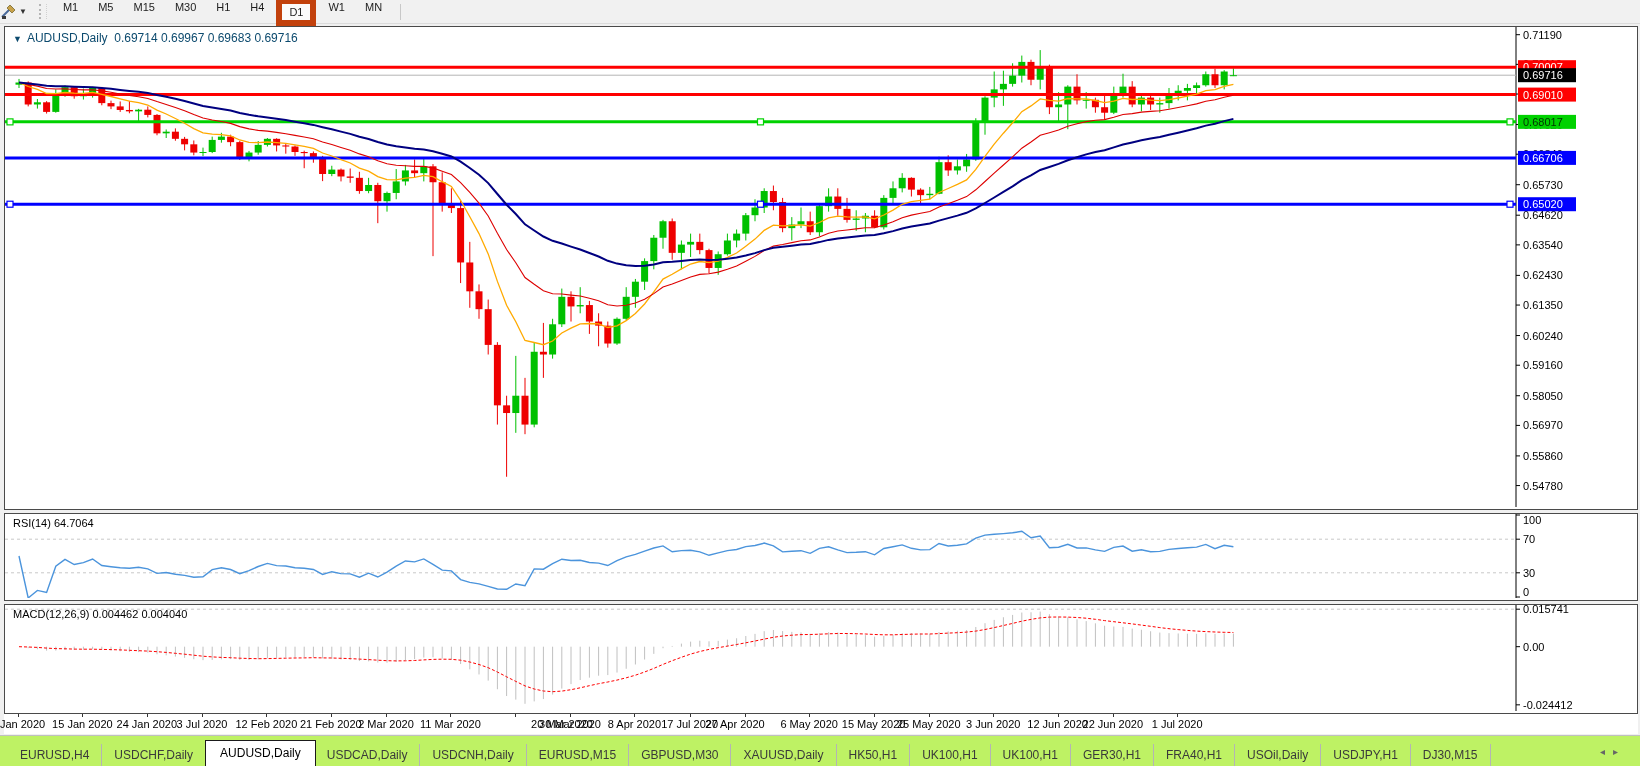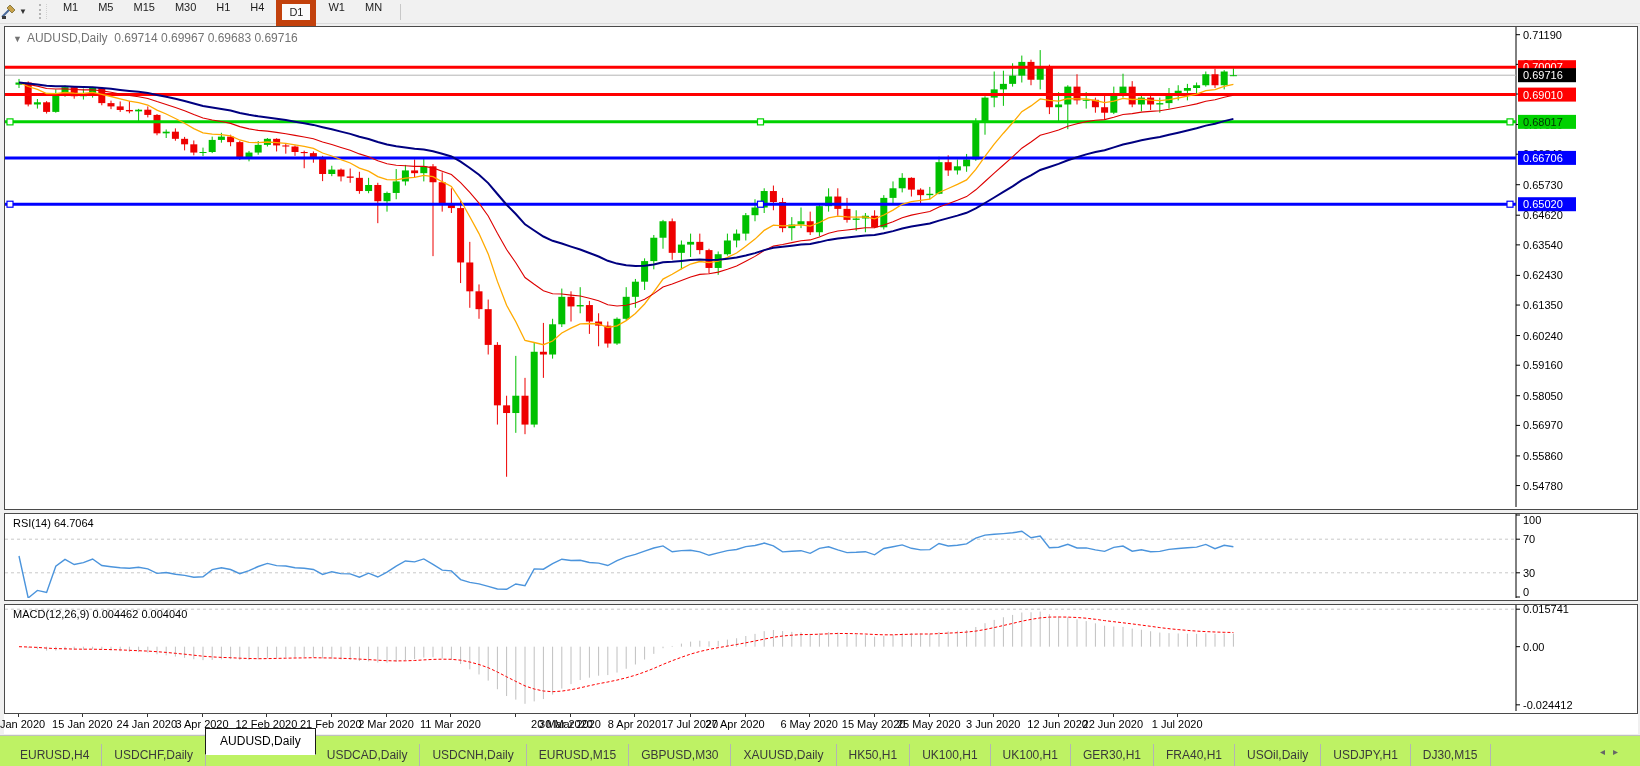--- a/index.html
+++ b/index.html
@@ -7,34 +7,34 @@
   
   .toolbar{position:absolute;left:0;top:0;width:1640px;height:23px;background:#f1f1f1;border-bottom:1px solid #dcdcdc;display:flex;align-items:center;}
   .tb-icon{width:16px;height:16px;margin-left:1px;display:inline-block;}
   .tb-caret{font-size:8px;color:#333;margin:0 6px 0 2px;}
   .tb-grip{width:5px;height:15px;margin:0 6px;border-left:2px dotted #b5b5b5;border-right:1px dotted #d0d0d0;}
   .tf-btn{font-size:11px;color:#1d1d1d;padding:2px 7px;margin:16px 2px;border:1px solid transparent;cursor:default;}
   .tf-btn.active{background:#fbfbfb;border:6px solid #c2410c;box-shadow:inset 0 0 1px #fff;}
   .tb-sep{width:1px;height:16px;background:#c8c8c8;margin-left:8px;}
   
   .panel{position:absolute;left:4px;right:2px;background:#fff;border:1px solid #4a4a4a;}
-  .chart-title{position:absolute;left:8px;top:4px;font-size:12px;color:#737373;white-space:pre;}
+  .chart-title{position:absolute;left:8px;top:4px;font-size:12px;color:#0c4a6e;white-space:pre;}
   .chart-title .menu-arrow{font-size:9px;margin-right:5px;}
   .ind-label{position:absolute;left:8px;top:3px;font-size:11px;color:#000;}
   svg{display:block;}
   
   .time-axis{position:absolute;left:4px;right:2px;top:714px;height:20px;background:#fff;}
   .time-axis span{position:absolute;top:4px;transform:translateX(-50%);font-size:11px;color:#000;white-space:nowrap;}
   .time-axis i{position:absolute;top:0;width:1px;height:3px;background:#333;}
   
   .tabbar{position:absolute;left:0;right:0;top:735px;height:31px;background:#bef264;border-top:1px solid #c0c0c0;display:flex;align-items:flex-end;}
   .tabs{display:flex;align-items:flex-end;margin-left:8px;height:24px;}
   .tab{font-size:12px;color:#3a3a3a;padding:4px 12px 5px 12px;border-right:1px solid #b4b4b4;white-space:nowrap;cursor:default;}
   .tab:last-child{border-right:1px solid #b4b4b4;}
-  .tab.active{background:#fff;border:1px solid #1a1a1a;border-bottom:1px solid #fff;color:#000;padding:5px 14px 6px 14px;margin:12px -1px;position:relative;z-index:2;}
+  .tab.active{background:#fff;border:1px solid #1a1a1a;border-bottom:1px solid #fff;color:#000;padding:5px 14px 6px 14px;margin:0 -1px;position:relative;z-index:2;}
   .tab-nav{margin-left:auto;margin-right:14px;align-self:center;font-size:10px;color:#666;letter-spacing:8px;}
 </style>
 </head>
 <body>
 
 <div class="app">
 
   <div class="toolbar">
     <span class="tb-icon">
       <svg width="16" height="16" viewBox="0 0 16 16">
@@ -562,21 +562,21 @@
   </div>
 
   <div class="time-axis" id="time-axis">
       <i style="left: 14px;"></i>
       <span style="left: 14px;">6 Jan 2020</span>
       <i style="left: 78.4px;"></i>
       <span style="left: 78.4px;">15 Jan 2020</span>
       <i style="left: 142.8px;"></i>
       <span style="left: 142.8px;">24 Jan 2020</span>
       <i style="left: 198px;"></i>
-      <span style="left: 198px;">3 Apr 2020</span>
+      <span style="left: 198px;">3 Jul 2020</span>
       <i style="left: 262.4px;"></i>
       <span style="left: 262.4px;">12 Feb 2020</span>
       <i style="left: 326.8px;"></i>
       <span style="left: 326.8px;">21 Feb 2020</span>
       <i style="left: 382px;"></i>
       <span style="left: 382px;">2 Mar 2020</span>
       <i style="left: 446.4px;"></i>
       <span style="left: 446.4px;">11 Mar 2020</span>
       <i style="left: 510.8px;"></i>
       <span style="left: 518px; margin-left: 40px;">20 Mar 2020</span>

